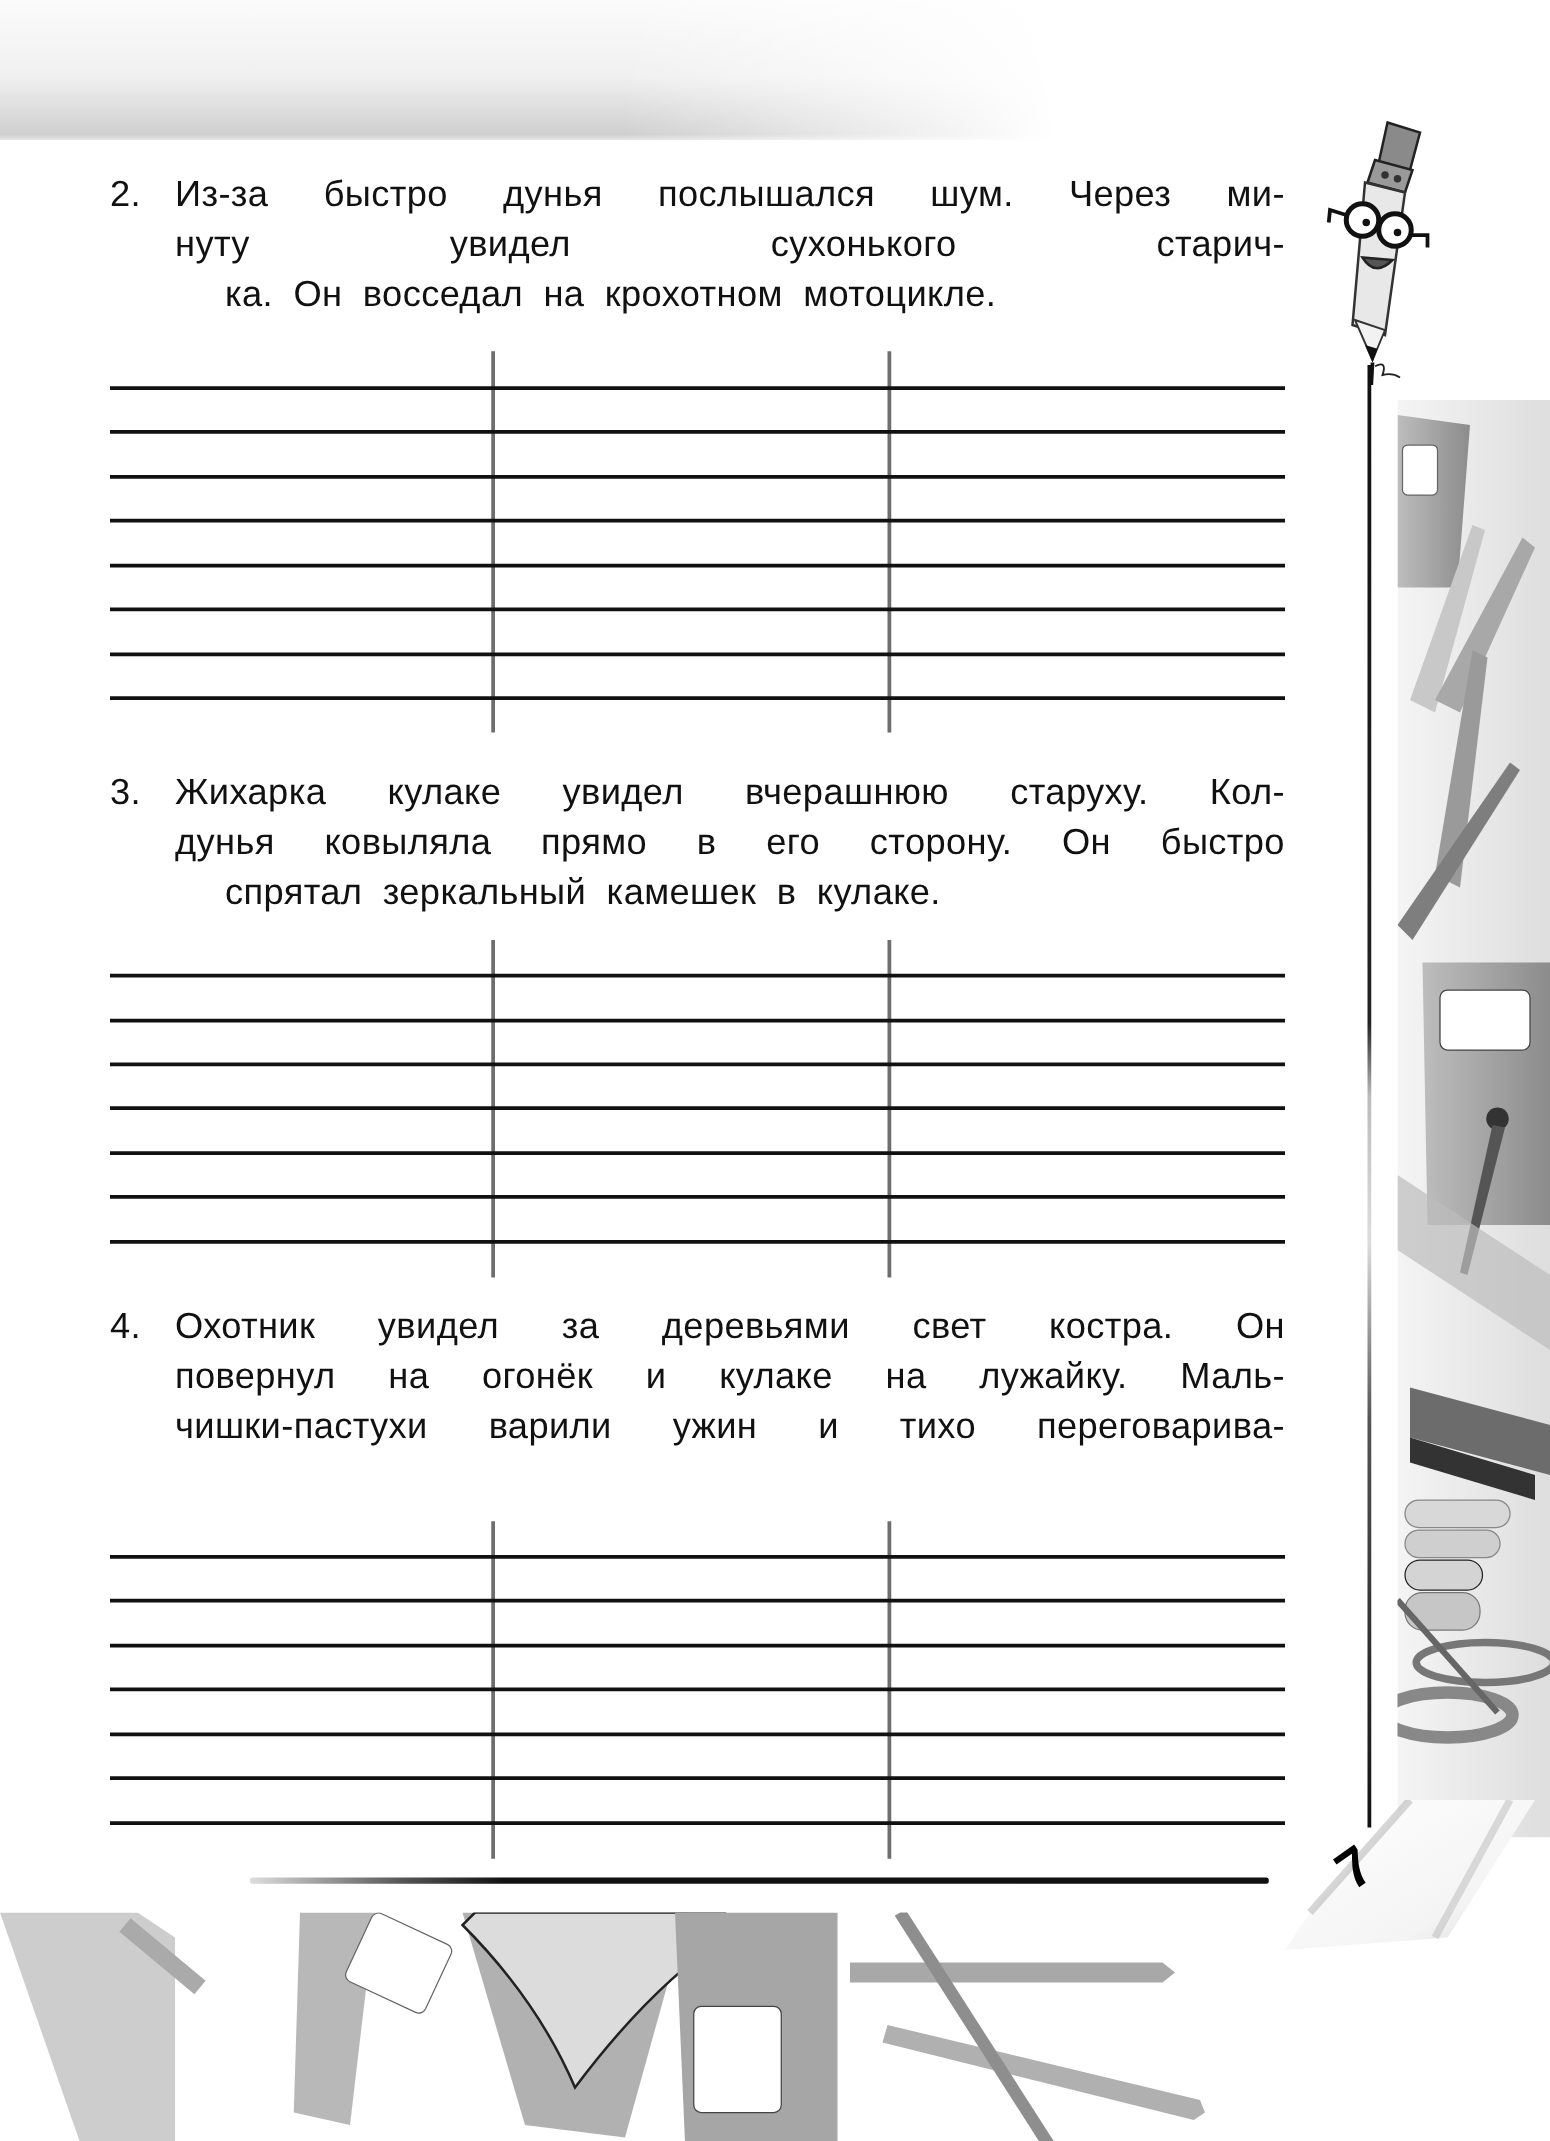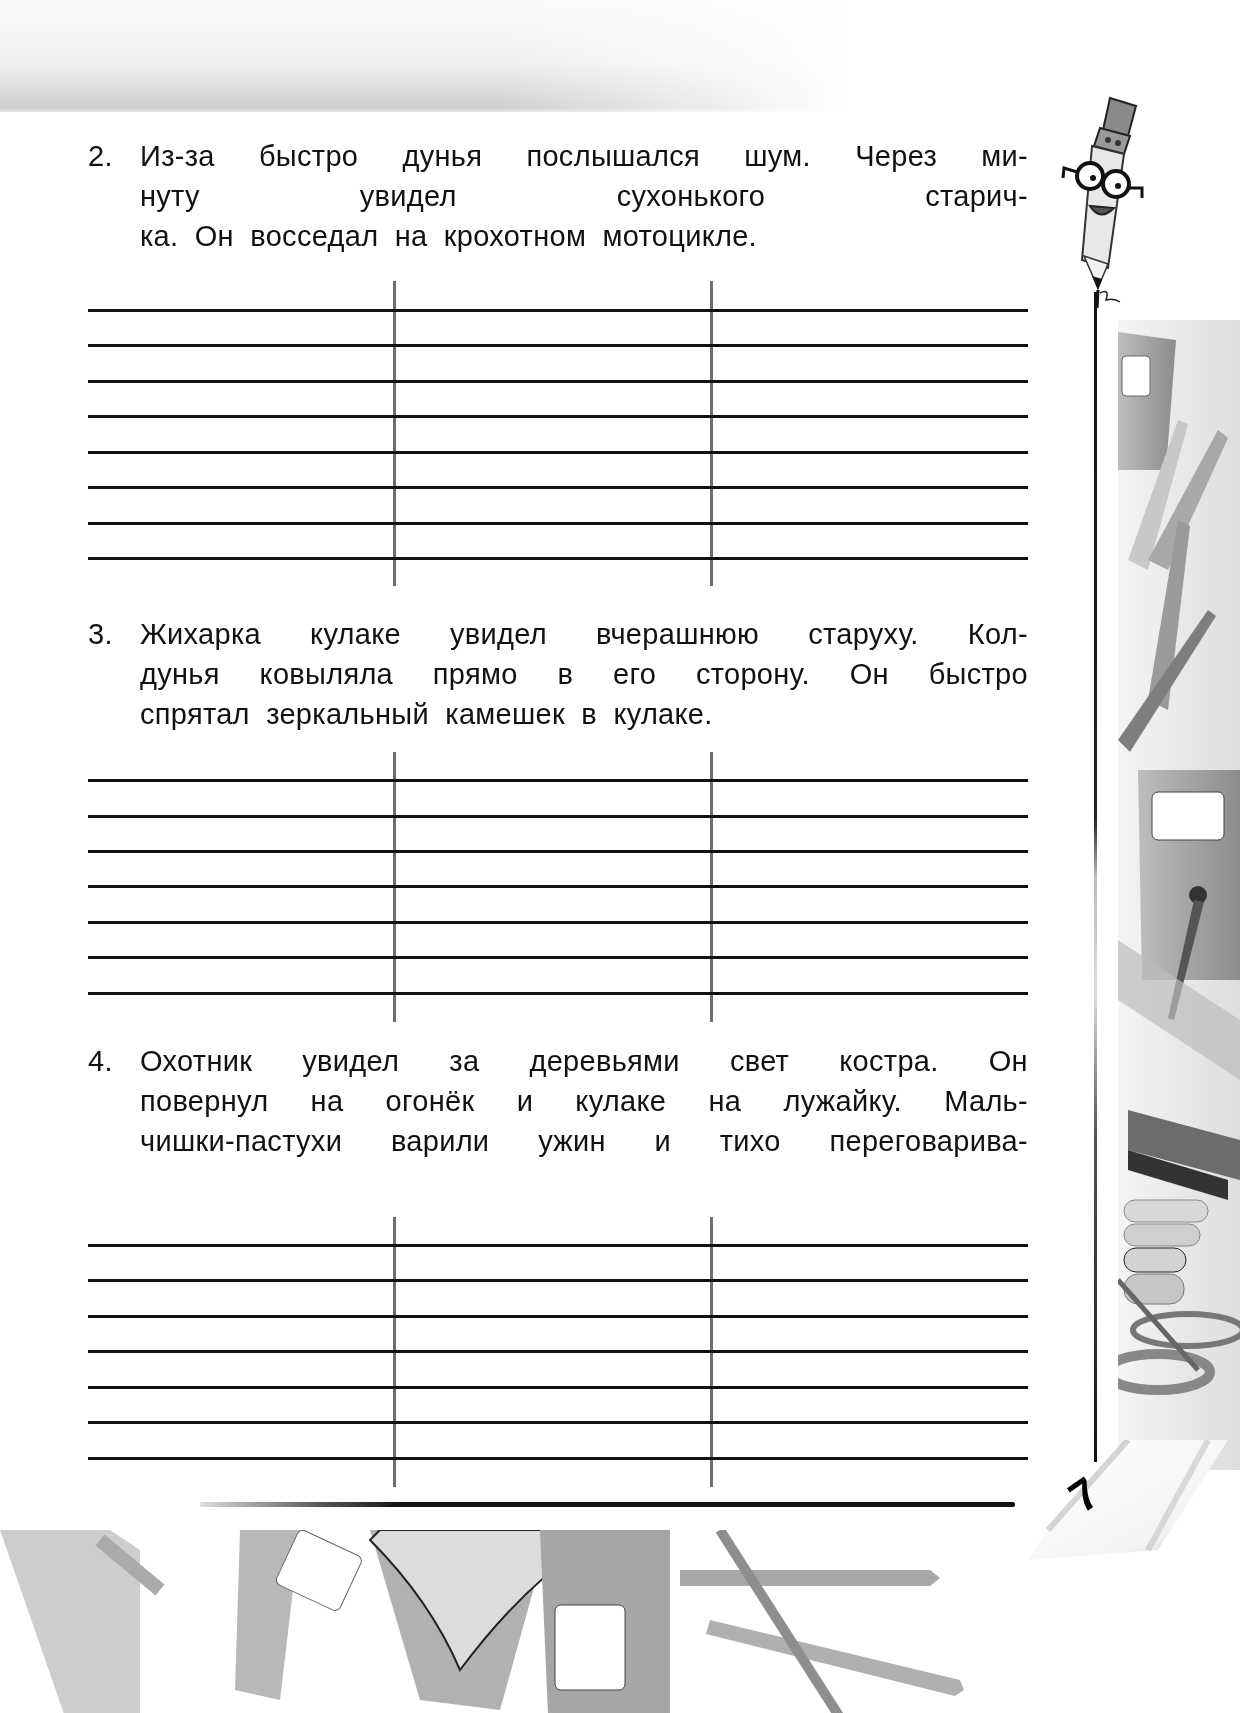--- a/index.html
+++ b/index.html
@@ -26,21 +26,21 @@
     background: linear-gradient(to right, #ddd 0%, #555 15%, #111 25%, #111 100%);
     border-radius: 2px;
   }
   .task { position: absolute; left: 88px; width: 940px; }
   .task-text {
     position: relative; font-size: 29px; line-height: 40px;
     padding-left: 52px; text-align: justify; letter-spacing: 0.3px; word-spacing: 8px;
   }
   .task-num { position: absolute; left: 0; top: 0; }
   .task-line { display: block; text-align: justify; text-align-last: justify; white-space: nowrap; }
-  .task-line.last { text-align-last: left; }
+  .task-line.last { text-align-last: left; margin-left: 40px; }
   .task-line.full { display: flex; justify-content: space-between; white-space: nowrap; }
   .grid { position: absolute; left: 88px; width: 940px; }
   .hline { position: absolute; left: 0; width: 940px; height: 3px; background: #111; }
   .vline { position: absolute; width: 3px; background: #6e6e6e; }
   .mascot { position: absolute; left: 1048px; top: 88px; width: 100px; height: 220px; }
   .side-art { position: absolute; left: 1118px; top: 320px; width: 122px; height: 1150px; }
   .bottom-art { position: absolute; left: 0; top: 1530px; width: 1000px; height: 183px; }
   .page-tab {
     position: absolute; left: 1008px; top: 1440px; width: 232px; height: 120px;
   }

